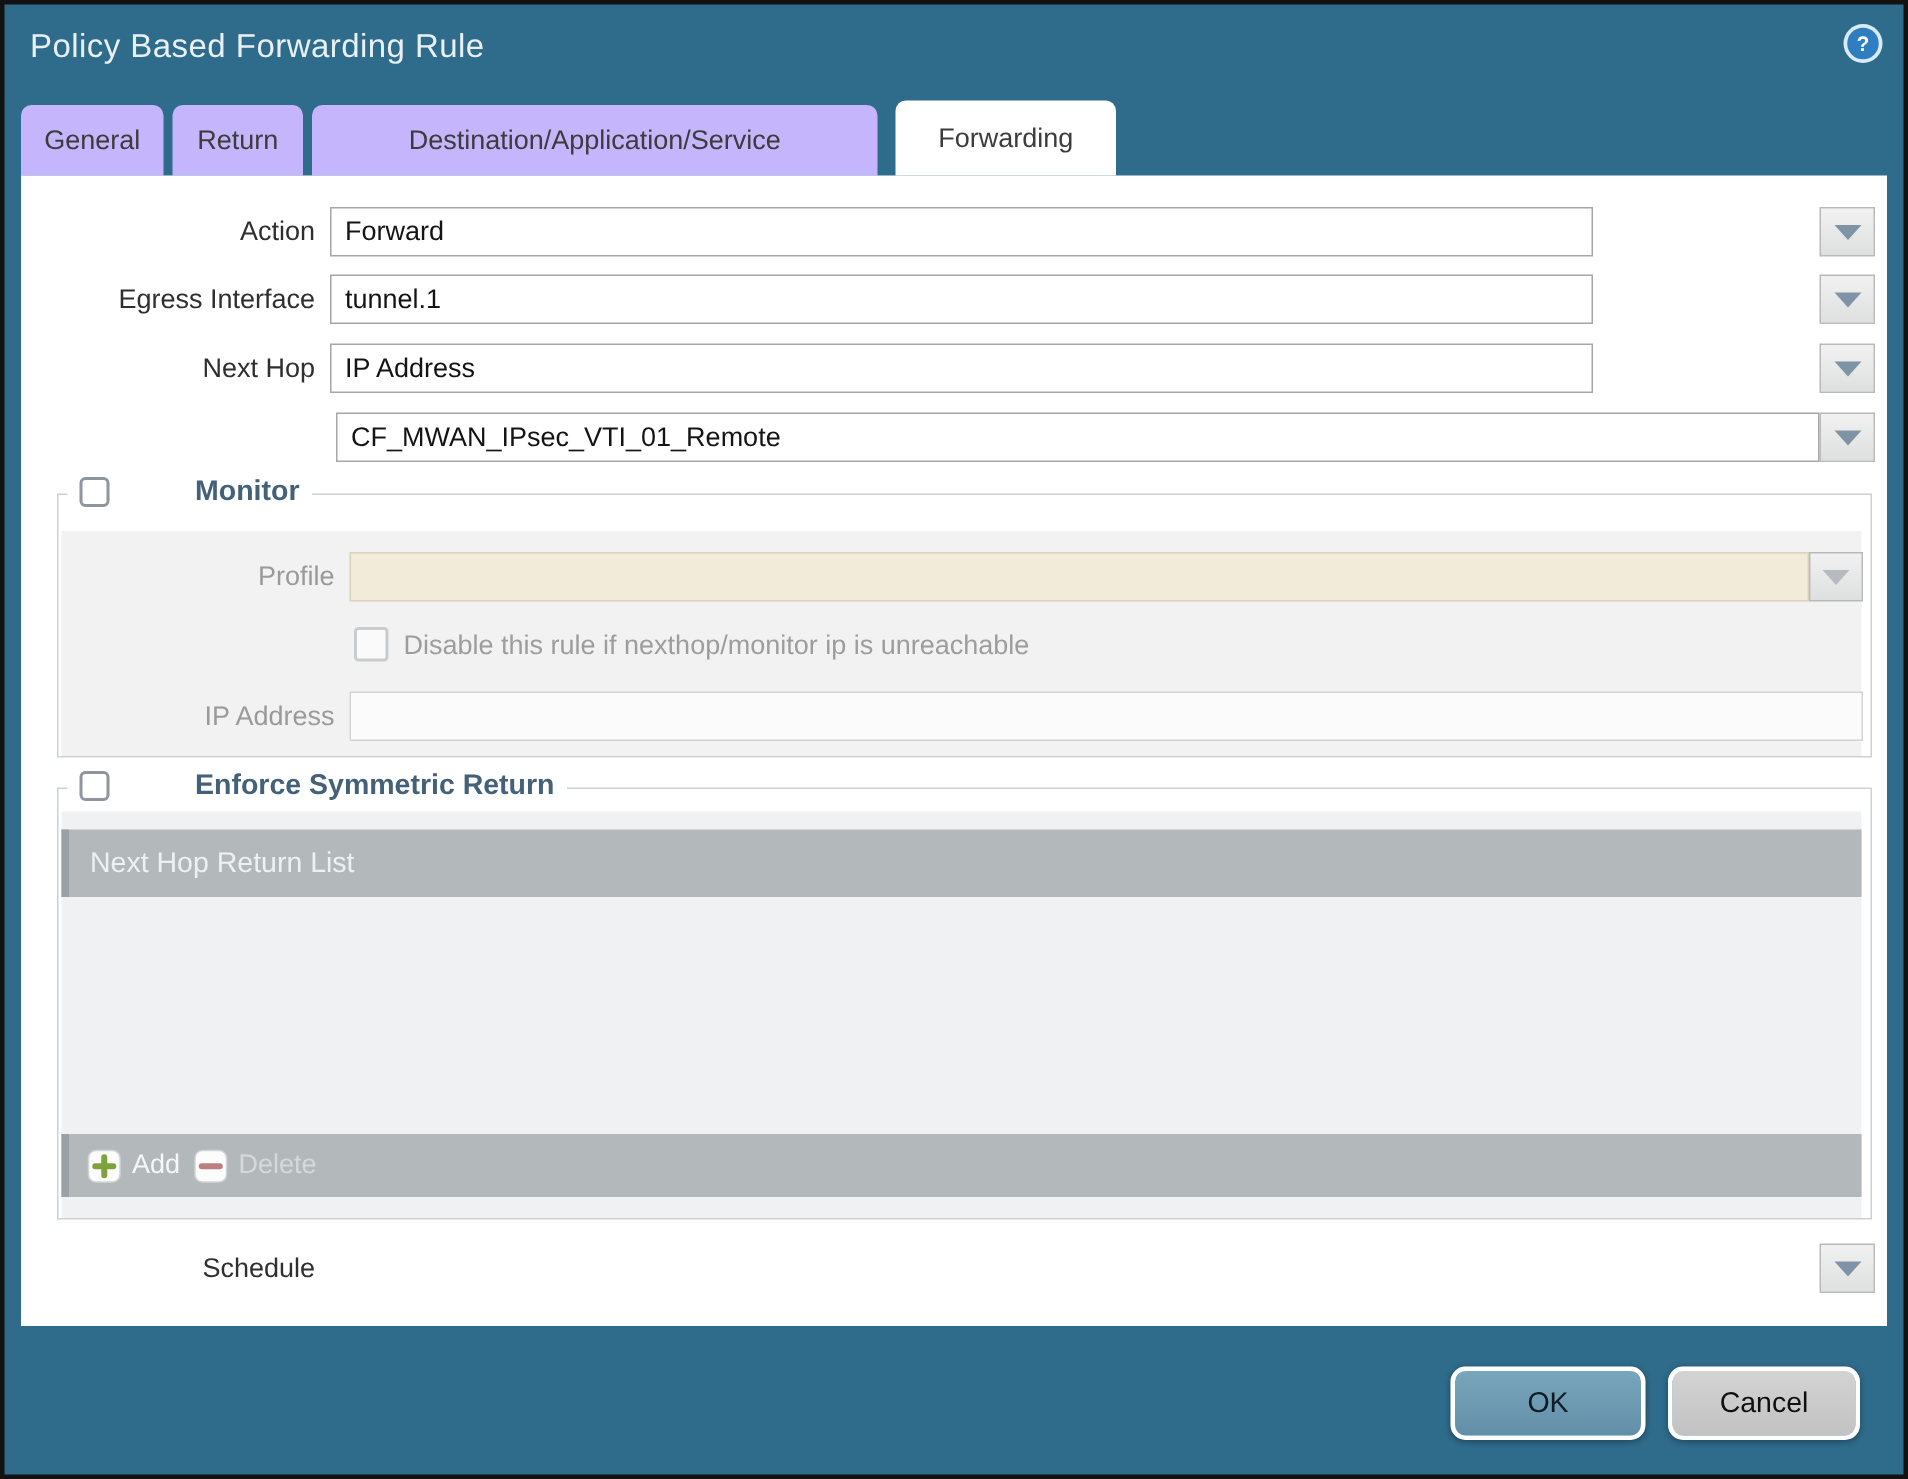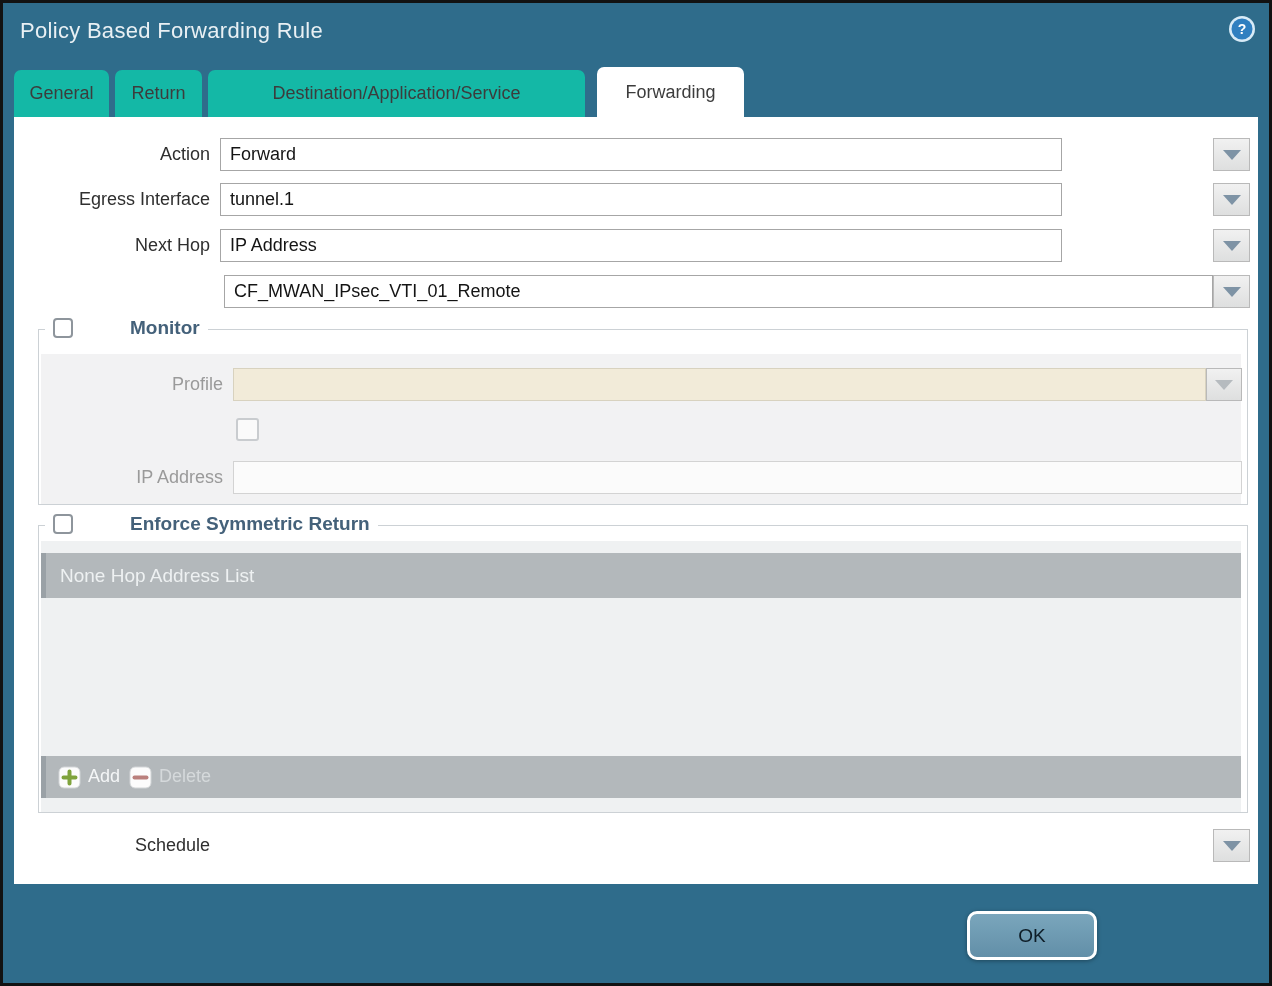--- a/index.html
+++ b/index.html
@@ -16,21 +16,21 @@
   .dlg-title {
     position:absolute; left:20px; top:18px;
     font-size:22px; color:#e9f0f4; letter-spacing:.3px;
   }
 
   .help-btn { position:absolute; right:16px; top:15px; width:28px; height:28px; cursor:pointer; }
 
   
   .tab {
     position:absolute; top:70px; height:47px;
-    background:#14b8a6; border-radius:7px 7px 0 0;
+    background:#c4b5fd; border-radius:7px 7px 0 0;
     display:flex; align-items:center; justify-content:center;
     font-size:18px; color:#3c3c3c; cursor:pointer;
   }
   .tab.active { top:67px; height:50px; background:#ffffff; }
 
   .panel {
     position:absolute; left:14px; top:117px; width:1244px; height:767px;
     background:#ffffff;
   }
 
@@ -173,33 +173,34 @@
       </div>
       <div class="fset-inner" style="left:2px;top:24px;width:1200px;height:150px;"></div>
 
       <div class="m-label" style="top:38px;">Profile</div>
       <div class="f-input" style="top:38px;left:194px;width:973px;background:#f2ebd9;border-color:#d8d2bf;color:#6b6b6b;"></div>
       <div class="dd-btn disabled" style="top:38px;left:1167px;width:36px;">
           <span class="dd-arrow"></span>
         </div>
 
       <div class="cb-dis" style="left:197px;top:88px;"></div>
+      <div style="position:absolute;left:230px;top:88px;font-size:18px;color:#9d9d9d;line-height:24px;">Disable this rule if nexthop/monitor ip is unreachable</div>
 
       <div class="m-label" style="top:131px;">IP Address</div>
       <div class="f-input" style="top:131px;left:194px;width:1009px;background:#fbfbfb;border-color:#d3d3d3;color:#6b6b6b;"></div>
     </div>
 
     <div class="fset" style="top:408px;height:288px;">
       <div class="fset-legend">
         <span class="cb"></span>
         <span class="legend-text">Enforce Symmetric Return</span>
       </div>
       <div class="fset-inner" style="left:2px;top:15px;width:1200px;height:271px;background:#eff1f2;"></div>
 
-      <div class="tbl-header">None Hop Address List</div>
+      <div class="tbl-header">Next Hop Return List</div>
 
       <div class="tbl-footer">
         <div class="tbl-btn">
           <svg width="23" height="23" viewBox="0 0 23 23">
             <rect x="1" y="1" width="21" height="21" rx="5" fill="#fcfcfc" stroke="#d2d5d7"></rect>
             <path d="M11.5 5.5 V17.5 M5.5 11.5 H17.5" stroke="#7fa33c" stroke-width="4" stroke-linecap="round"></path>
           </svg>
           <span class="lbl-add">Add</span>
         </div>
         <div class="tbl-btn">
@@ -213,14 +214,15 @@
     </div>
 
     <div class="f-label" style="top:712px;">Schedule</div>
     <div class="dd-btn" style="top:712px;">
         <span class="dd-arrow"></span>
       </div>
 
   </div>
 
   <div class="btn btn-ok">OK</div>
+  <div class="btn btn-cancel">Cancel</div>
 
 </div>
 
 </body></html>

